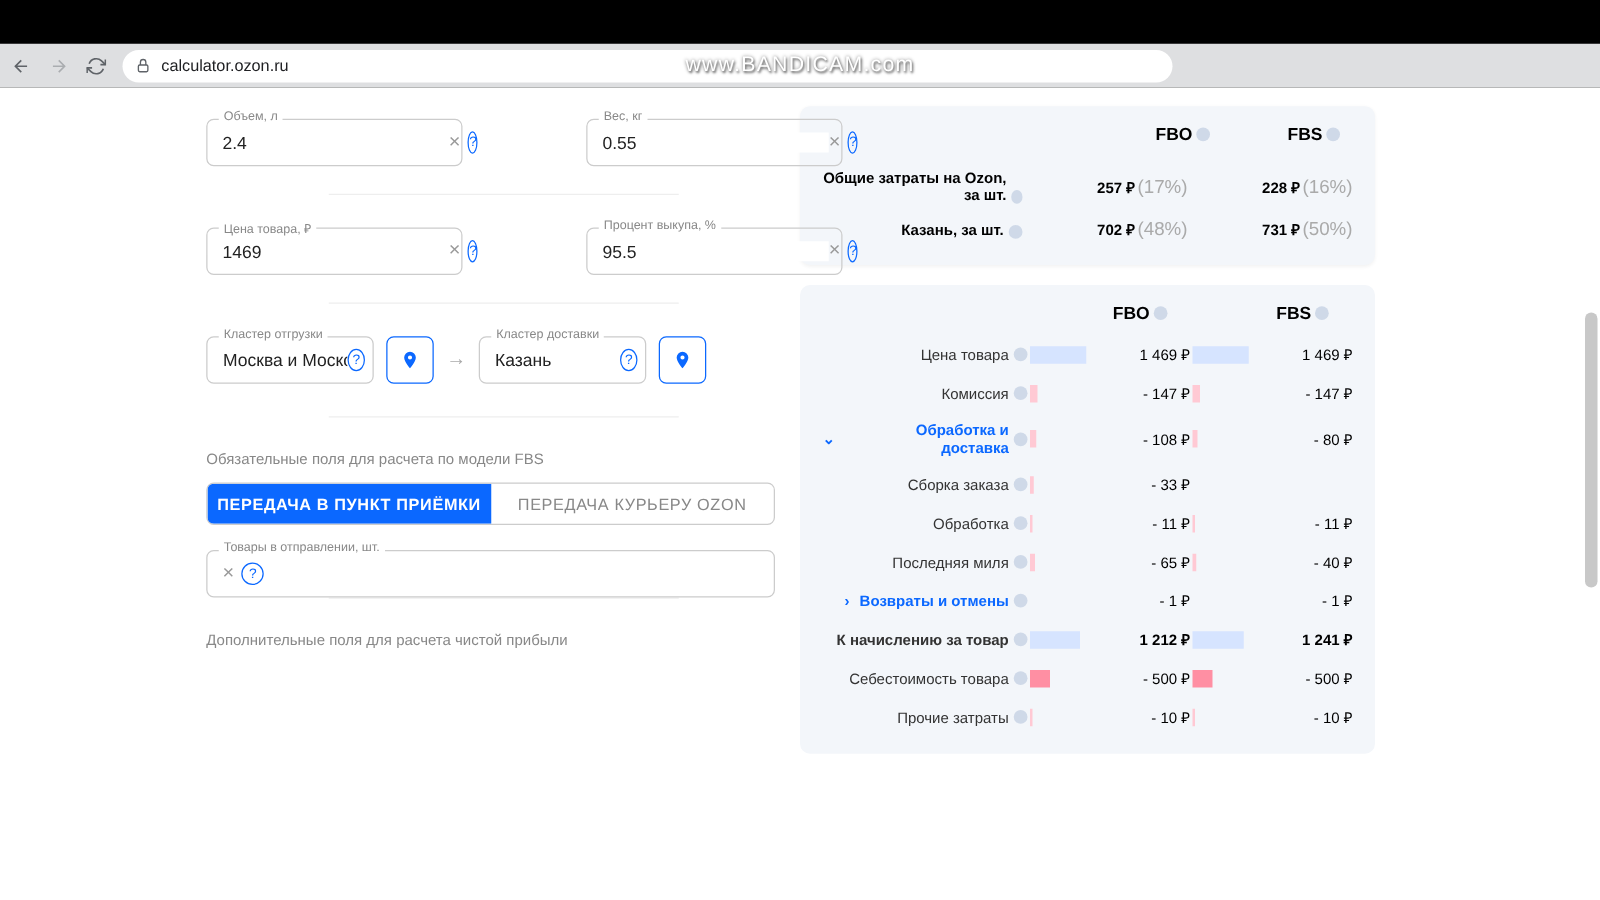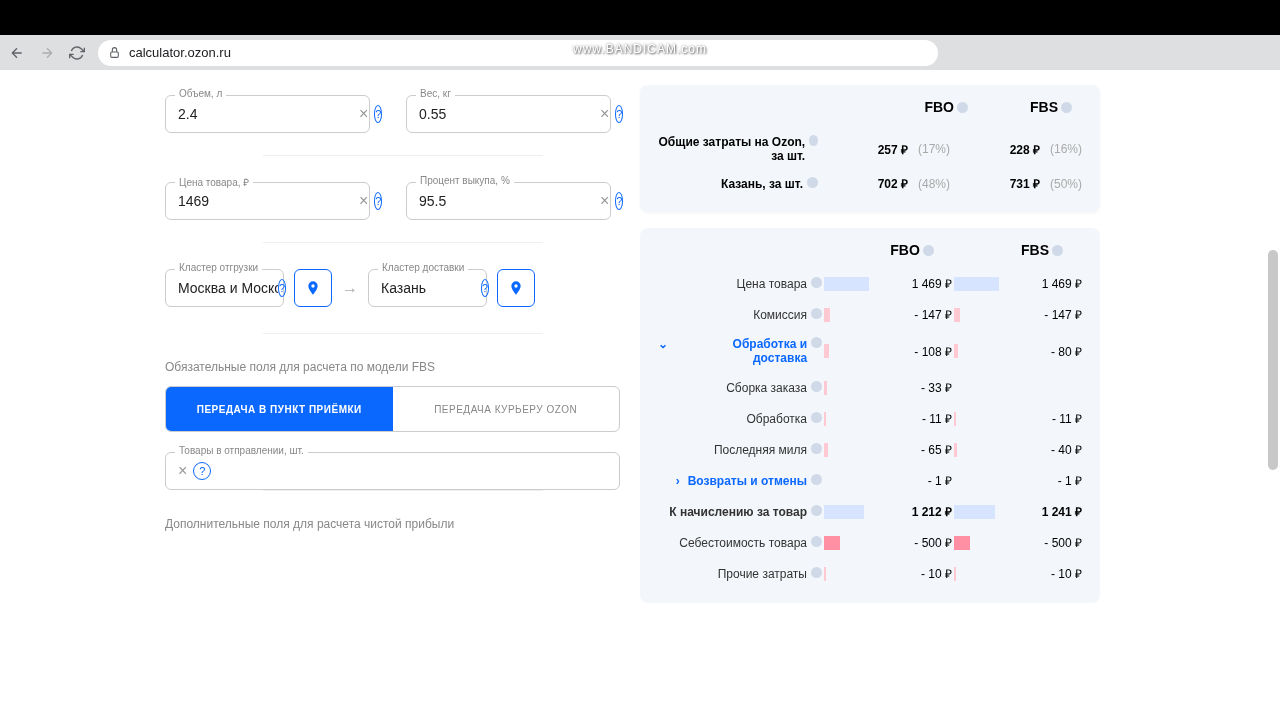--- a/index.html
+++ b/index.html
@@ -4,58 +4,58 @@
 <style>
 *{margin:0;padding:0;box-sizing:border-box}
 body{font-family:-apple-system,Segoe UI,Arial,sans-serif;background:#000;width:1280px;height:720px;overflow:hidden}
 .chrome-bar{background:#dedfe1;height:35px;display:flex;align-items:center;padding:0 8px;gap:12px;position:relative;top:35px}
 .nav-btn{width:18px;height:18px;display:flex;align-items:center;justify-content:center;color:#5f6368;cursor:pointer}
 .url-box{flex:1;background:#fff;border-radius:14px;height:26px;display:flex;align-items:center;padding:0 10px;gap:8px;font-size:13px;color:#202124;max-width:840px}
 .chrome-right{display:flex;align-items:center;gap:10px;margin-left:auto}
 .chrome-icon{width:18px;height:18px;color:#5f6368}
 .avatar{width:20px;height:20px;border-radius:50%;background:linear-gradient(135deg,#8b7355,#5a4a3a)}
 .err-badge{border:1px solid #f29900;color:#e37400;padding:2px 8px;border-radius:4px;font-size:12px}
-.watermark{position:absolute;top:42px;left:50%;transform:translateX(-50%);font-family:Arial Black,sans-serif;font-size:12px;color:#fff;text-shadow:0 0 3px #888,1px 1px 2px #666;letter-spacing:1px;z-index:100;pointer-events:none}
+.watermark{position:absolute;top:42px;left:50%;transform:translateX(-50%);font-family:Arial Black,sans-serif;font-size:17px;color:#fff;text-shadow:0 0 3px #888,1px 1px 2px #666;letter-spacing:1px;z-index:100;pointer-events:none}
 .page{background:#fff;height:650px;margin-top:35px;display:flex;overflow:hidden;position:relative}
 .left-col{width:640px;padding:25px 0 0 165px}
 .right-col{flex:1;padding:15px 180px 0 0}
-.row{display:flex;gap:36px;margin-bottom:22px}
+.row{display:flex;gap:99px;margin-bottom:22px}
 .field{position:relative;width:205px}
 .field-label{position:absolute;top:-7px;left:10px;background:#fff;padding:0 4px;font-size:10px;color:#888}
 .field-box{border:1px solid #ccc;border-radius:6px;height:38px;display:flex;align-items:center;padding:0 8px 0 12px}
 .field-input{border:none;outline:none;font-size:14px;flex:1;color:#222}
 .clear-x{color:#999;font-size:16px;cursor:pointer;margin-right:6px}
 .help-q{width:18px;height:18px;border-radius:50%;border:1.5px solid #0b68ff;color:#0b68ff;font-size:11px;display:flex;align-items:center;justify-content:center;cursor:pointer}
 .hint{font-size:12px;color:#888;margin:0 0 30px 2px}
 .divider{height:1px;background:#eee;margin:0 auto 26px;width:280px}
 .cluster-row{display:flex;align-items:center;gap:10px;margin-bottom:26px}
-.cluster-field{position:relative;width:119px}
+.cluster-field{position:relative;width:134px}
 .cluster-field .field-box{padding-right:6px}
 .pin-btn{width:38px;height:38px;border:1.5px solid #0b68ff;border-radius:6px;display:flex;align-items:center;justify-content:center;color:#0b68ff;cursor:pointer}
 .arrow{color:#aaa;font-size:16px}
 .section-label{font-size:12px;color:#888;margin-bottom:12px}
 .tabs{display:flex;border:1px solid #ccc;border-radius:6px;overflow:hidden;margin-bottom:20px;width:455px}
-.tab{flex:1;height:44px;display:flex;align-items:center;justify-content:center;font-size:10px;letter-spacing:.5px;cursor:pointer}
+.tab{flex:1;height:32px;display:flex;align-items:center;justify-content:center;font-size:13px;letter-spacing:.5px;cursor:pointer}
 .tab.active{background:#0b68ff;color:#fff;font-weight:600}
 .tab:not(.active){color:#888}
 .wide-field{width:455px}
 .card{background:#f3f6fa;border-radius:8px;padding:14px 18px;margin-bottom:16px;box-shadow:0 1px 3px rgba(0,0,0,.05)}
 .card-head{display:flex;justify-content:flex-end;gap:62px;font-weight:700;font-size:14px;margin-bottom:14px;padding-right:10px}
 .ihead{display:flex;align-items:center;gap:3px}
 .info-dot{width:11px;height:11px;border-radius:50%;background:#cfd9e8}
 .srow{display:flex;align-items:center;font-size:12px;padding:6px 0}
-.slabel{flex:1;text-align:right;font-weight:700;display:flex;justify-content:flex-end;align-items:flex-start;gap:4px}
+.slabel{flex:1;text-align:right;font-weight:700;display:flex;justify-content:flex-end;align-items:flex-end;gap:4px}
 .sval{width:90px;text-align:right;font-weight:700}
-.spct{width:42px;text-align:right;color:#aaa;font-size:12px}
+.spct{width:42px;text-align:right;color:#aaa;font-size:15px}
 .table-card{background:#f3f6fa;border-radius:8px;padding:14px 0}
 .thead{display:flex;font-weight:700;font-size:14px;padding:0 18px 10px}
 .thead .tlabel{flex:1}
 .thead .tcol{width:130px;text-align:center;display:flex;justify-content:center;align-items:center;gap:3px}
 .trow{display:flex;align-items:center;font-size:12px;padding:7px 18px;position:relative}
-.tlabel{flex:1;text-align:right;display:flex;justify-content:flex-end;align-items:flex-start;gap:4px;color:#333}
+.tlabel{flex:1;text-align:right;display:flex;justify-content:flex-end;align-items:center;gap:4px;color:#333}
 .tlabel.blue{color:#0b68ff;font-weight:600}
 .tcol{width:130px;text-align:right;position:relative;padding-left:50px}
 .bar{position:absolute;height:14px;top:50%;transform:translateY(-50%)}
 .bar.blue{background:#d6e4ff}
 .bar.pink{background:#ffc9d4}
 .bar.red{background:#ff8fa3}
 .chev{color:#0b68ff;margin-right:4px}
 .scrollbar{position:absolute;right:2px;top:180px;width:10px;height:220px;background:#c8c8c8;border-radius:5px}
 svg{width:16px;height:16px}
 </style>

